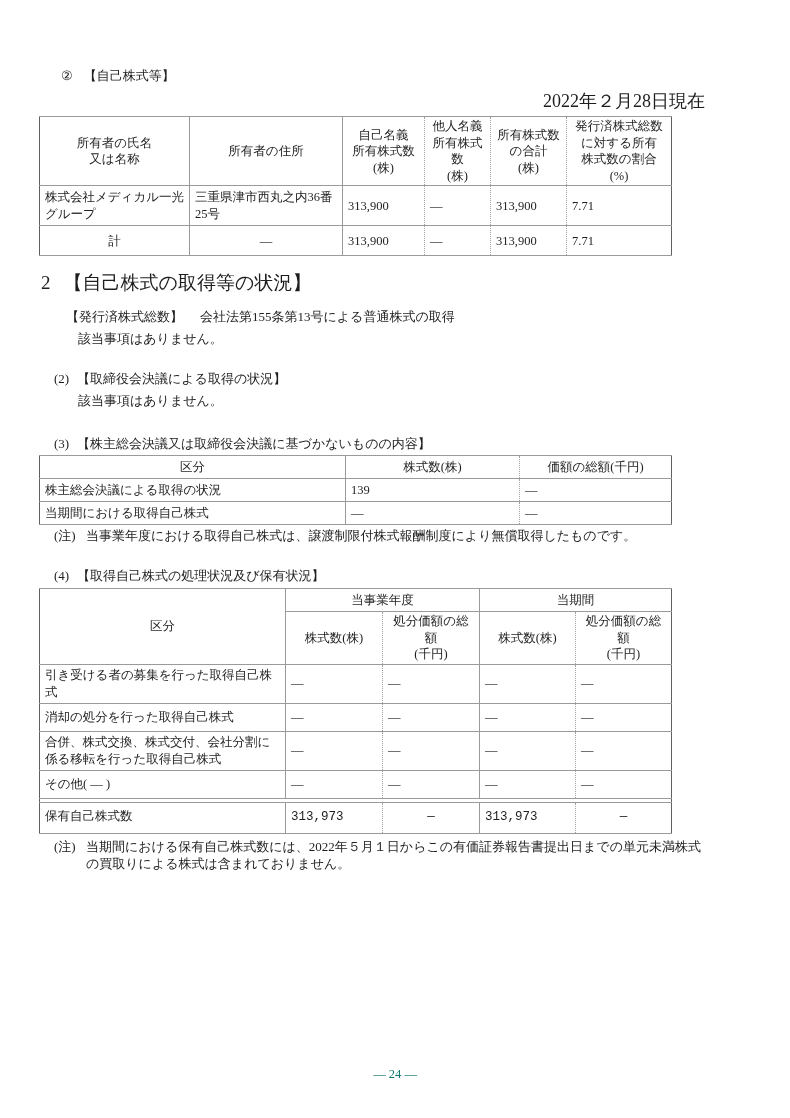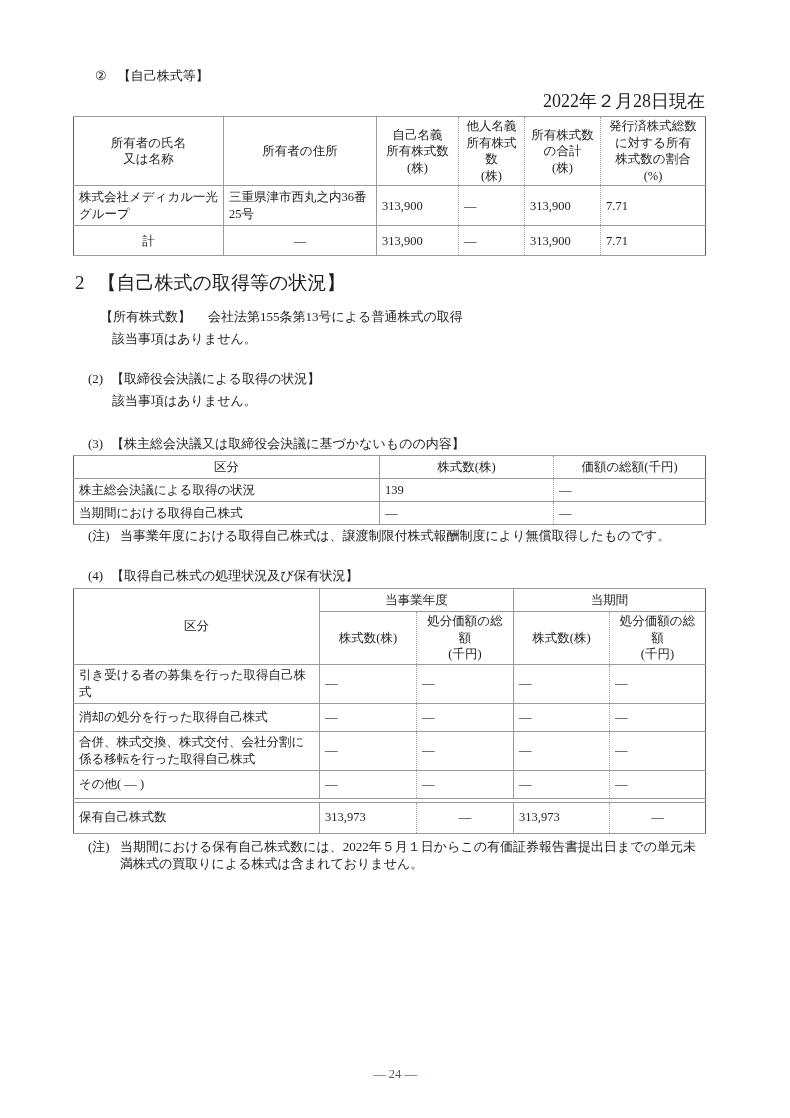--- a/index.html
+++ b/index.html
@@ -1,20 +1,20 @@
 <!DOCTYPE html>
 <html><head>
 <meta charset="utf-8">
 <style>
   html,body{margin:0;padding:0;background:#ffffff;}
   .page{
     position:relative;
     width:790px;height:1118px;
     box-sizing:border-box;
-    padding:68px 85px 0 73px;
+    padding:68px 85px 0 39px;
     font-family:"Liberation Serif","DejaVu Serif",serif;
     color:#1e1e1e;
     font-size:13px;
     line-height:1.3;
     overflow:hidden;
     background:#fff;
   }
   
   .h1{margin-left:22px;}
   .h1 .num{margin-right:11px;}
@@ -54,21 +54,21 @@
   
   .t3 thead th{height:20px;text-align:center;}
   .t3 td{height:20px;}
   
   .t4 .grp{height:20px;text-align:center;}
   .t4 .subh{height:33px;text-align:center;}
   .t4 .kubun{text-align:center;}
   .t4 .h36 td{height:36px;}
   .t4 .h26 td{height:25px;}
   .gaprow td{height:3px;padding:0;border-left:none;border-top:1px solid #9a9a9a;border-bottom:1px solid #9a9a9a;}
-  .t4 .total td{height:28px;}
+  .t4 .total td{height:28px;font-family:Liberation Mono, monospace;}
   
   .pagenum{position:absolute;left:0;right:0;bottom:36px;text-align:center;font-size:12.5px;color:#0f766e;}
 </style>
 </head>
 <body>
 
 <div class="page">
 
   <div class="h1">
     <span class="num">②</span><span>【自己株式等】</span>
@@ -121,21 +121,21 @@
         <td class="rgt">7.71</td>
       </tr>
     </tbody>
   </table>
 
   <div class="h2">
     <span class="num">2</span><span>【自己株式の取得等の状況】</span>
   </div>
 
   <div class="share-line">
-    <span class="lbl">【所有株式数】</span><span>会社法第155条第13号による普通株式の取得</span>
+    <span class="lbl">【発行済株式総数】</span><span>会社法第155条第13号による普通株式の取得</span>
   </div>
 
   <div class="body-line">該当事項はありません。</div>
 
   <div class="sub">
     <span class="snum">(2)</span><span>【取締役会決議による取得の状況】</span>
   </div>
   <div class="body-line">該当事項はありません。</div>
 
   <div class="sub" style="margin-top:26px;">

